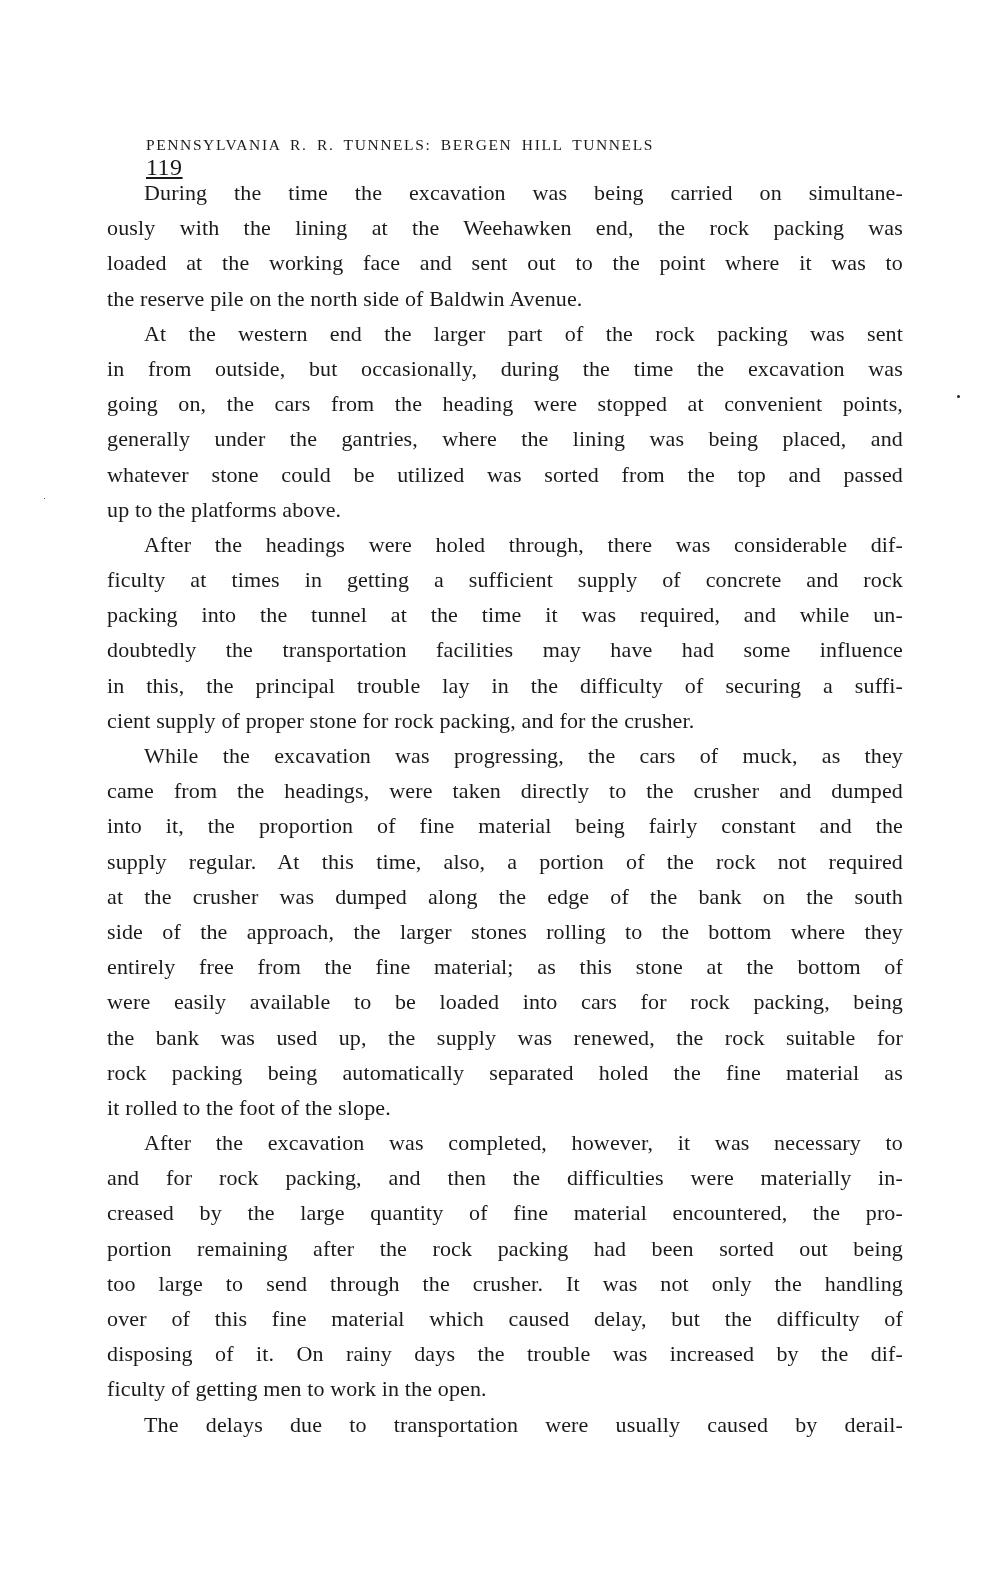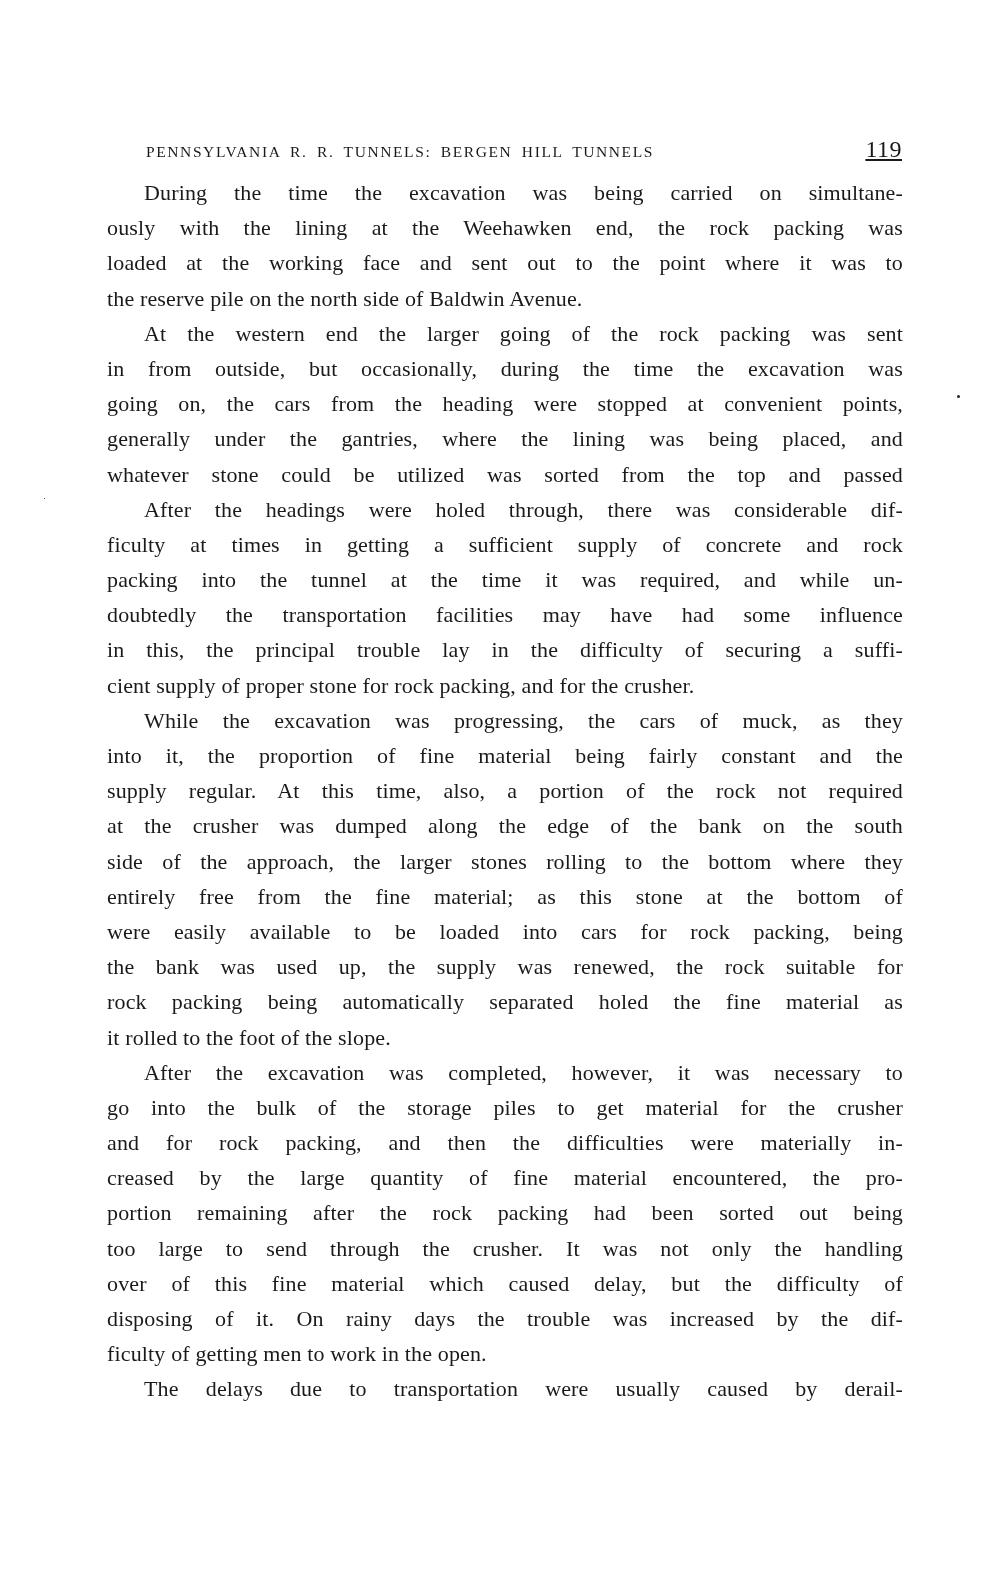--- a/index.html
+++ b/index.html
@@ -23,20 +23,21 @@
     }
     .running-head {
       position: absolute;
       left: 146px;
       top: 136px;
       width: 756px;
       height: 30px;
       display: flex;
       justify-content: space-between;
       align-items: baseline;
+      flex-direction: column;
     }
     .running-head .title {
       font-size: 15.5px;
       letter-spacing: 1.6px;
       word-spacing: 4px;
     }
     .running-head .folio {
       font-size: 24px;
       letter-spacing: 0.5px;
       text-decoration: underline;
@@ -83,52 +84,53 @@
   <div class="body-text">
 
     <div>
       <div class="line indent">During the time the excavation was being carried on simultane-</div>
       <div class="line">ously with the lining at the Weehawken end, the rock packing was</div>
       <div class="line">loaded at the working face and sent out to the point where it was to</div>
       <div class="line last">the reserve pile on the north side of Baldwin Avenue.</div>
     </div>
 
     <div>
-      <div class="line indent">At the western end the larger going of the rock packing was sent</div>
+      <div class="line indent">At the western end the larger part of the rock packing was sent</div>
       <div class="line">in from outside, but occasionally, during the time the excavation was</div>
       <div class="line">going on, the cars from the heading were stopped at convenient points,</div>
       <div class="line">generally under the gantries, where the lining was being placed, and</div>
       <div class="line">whatever stone could be utilized was sorted from the top and passed</div>
+      <div class="line last">up to the platforms above.</div>
     </div>
 
     <div>
       <div class="line indent">After the headings were holed through, there was considerable dif-</div>
       <div class="line">ficulty at times in getting a sufficient supply of concrete and rock</div>
       <div class="line">packing into the tunnel at the time it was required, and while un-</div>
       <div class="line">doubtedly the transportation facilities may have had some influence</div>
       <div class="line">in this, the principal trouble lay in the difficulty of securing a suffi-</div>
       <div class="line last">cient supply of proper stone for rock packing, and for the crusher.</div>
     </div>
 
     <div>
       <div class="line indent">While the excavation was progressing, the cars of muck, as they</div>
+      <div class="line">came from the headings, were taken directly to the crusher and dumped</div>
       <div class="line">into it, the proportion of fine material being fairly constant and the</div>
       <div class="line">supply regular.  At this time, also, a portion of the rock not required</div>
       <div class="line">at the crusher was dumped along the edge of the bank on the south</div>
       <div class="line">side of the approach, the larger stones rolling to the bottom where they</div>
       <div class="line">entirely free from the fine material; as this stone at the bottom of</div>
       <div class="line">were easily available to be loaded into cars for rock packing, being</div>
       <div class="line">the bank was used up, the supply was renewed, the rock suitable for</div>
       <div class="line">rock packing being automatically separated holed the fine material as</div>
       <div class="line last">it rolled to the foot of the slope.</div>
     </div>
 
     <div>
       <div class="line indent">After the excavation was completed, however, it was necessary to</div>
-      <div class="line">go into the bulk of the storage piles to get material for the crusher</div>
       <div class="line">and for rock packing, and then the difficulties were materially in-</div>
       <div class="line">creased by the large quantity of fine material encountered, the pro-</div>
       <div class="line">portion remaining after the rock packing had been sorted out being</div>
       <div class="line">too large to send through the crusher.  It was not only the handling</div>
       <div class="line">over of this fine material which caused delay, but the difficulty of</div>
       <div class="line">disposing of it.  On rainy days the trouble was increased by the dif-</div>
       <div class="line last">ficulty of getting men to work in the open.</div>
     </div>
 
     <div>

